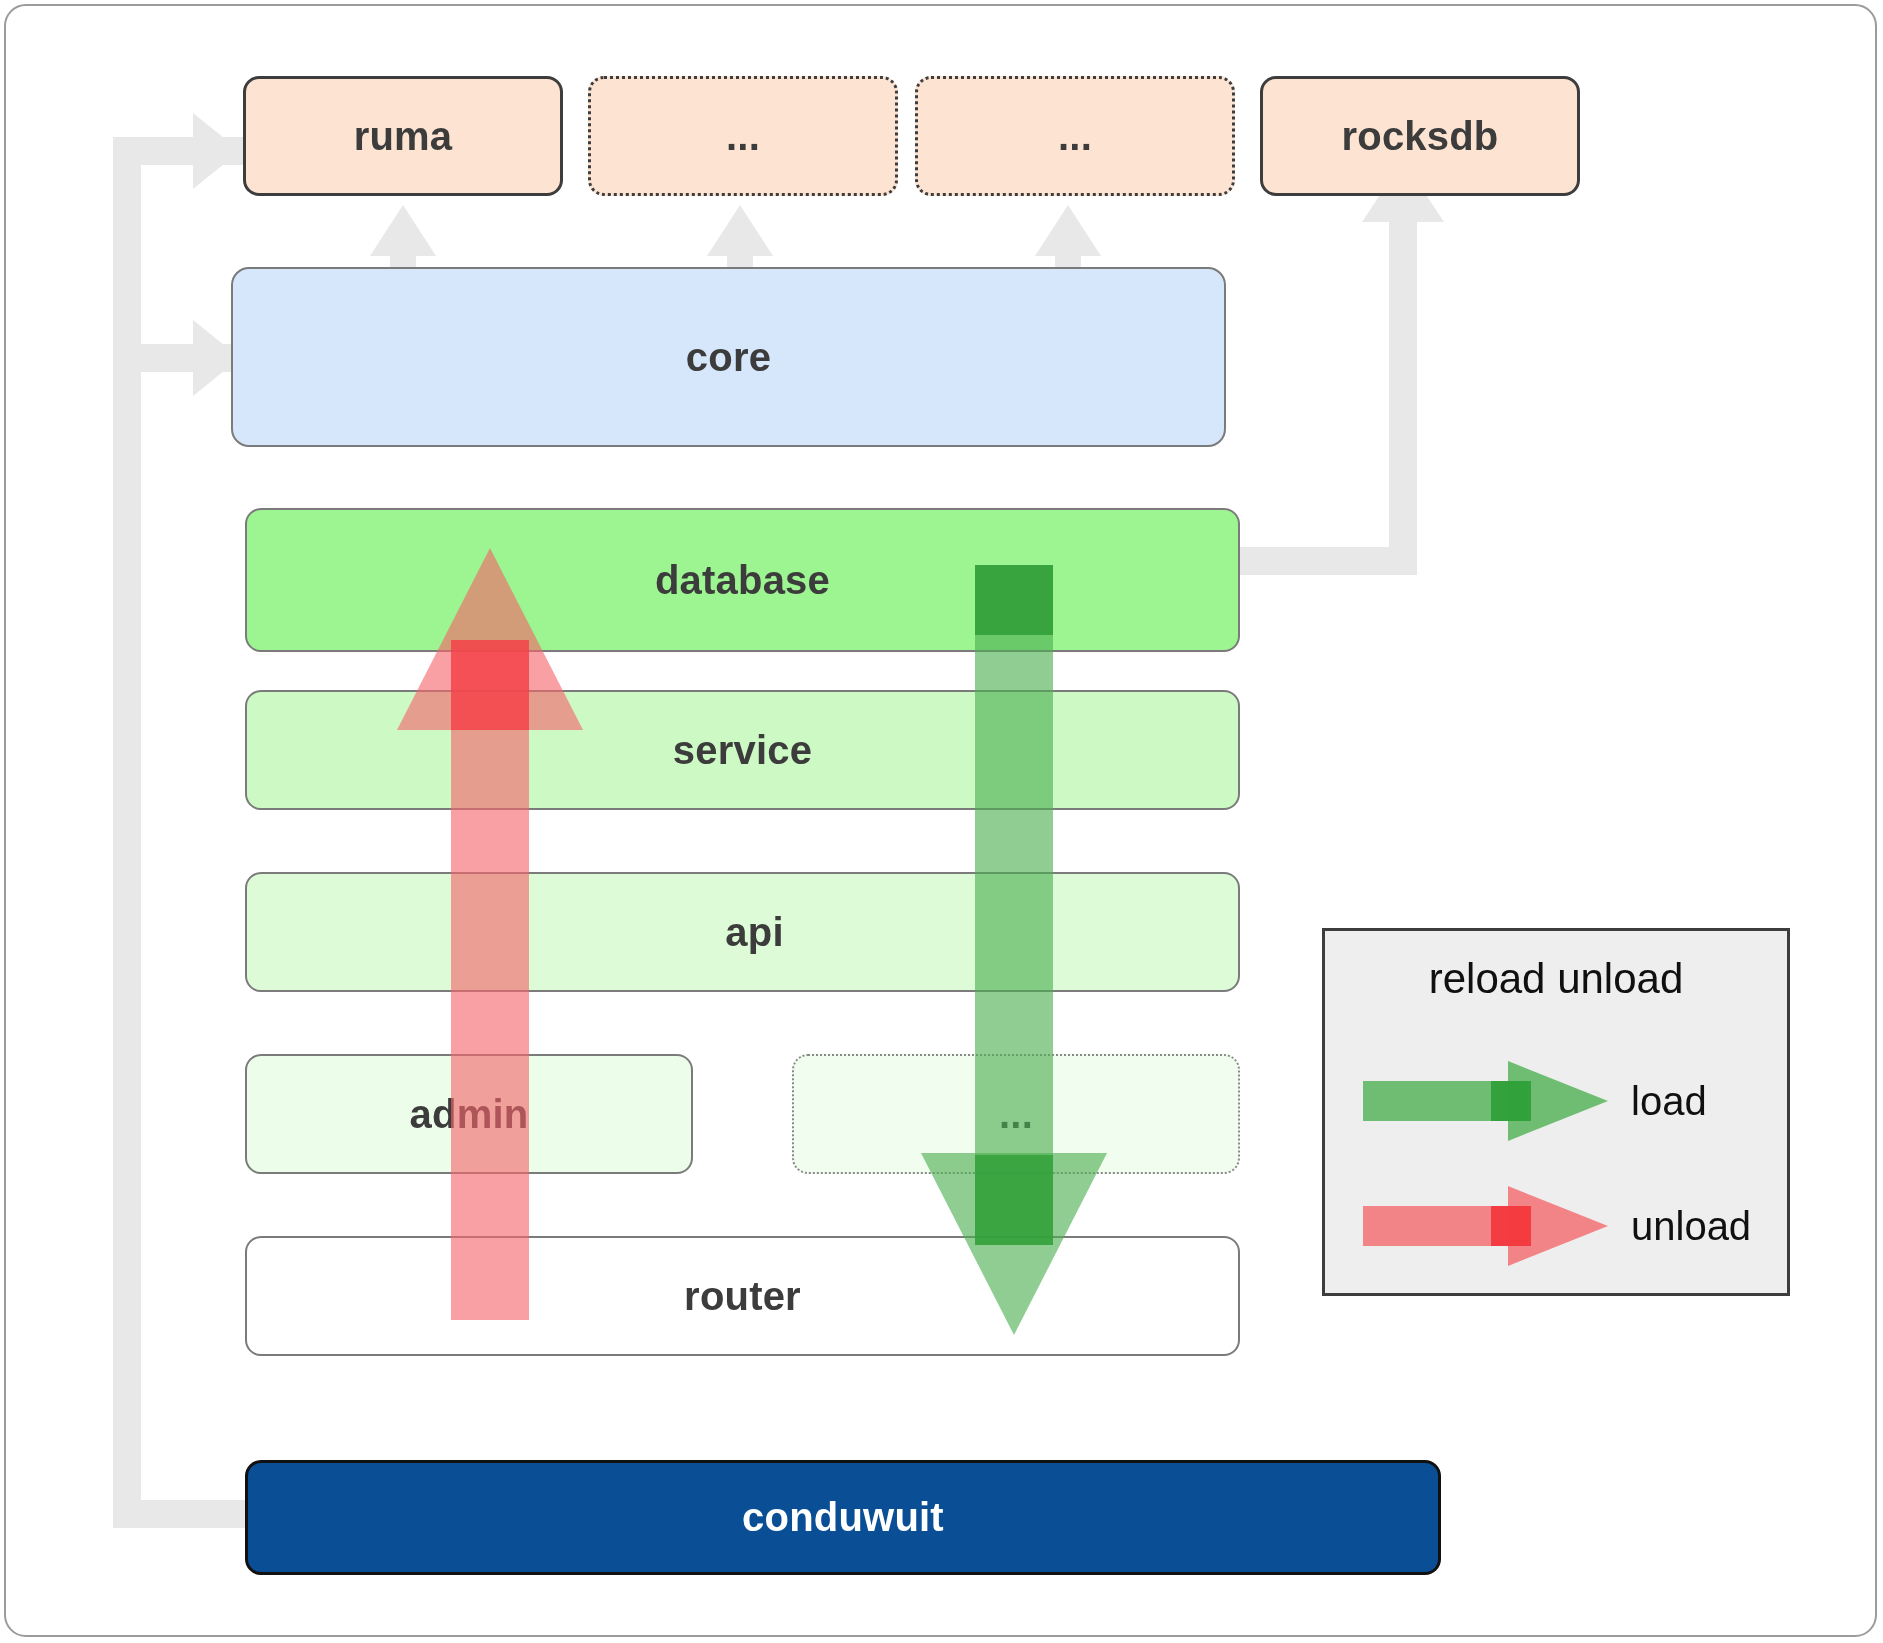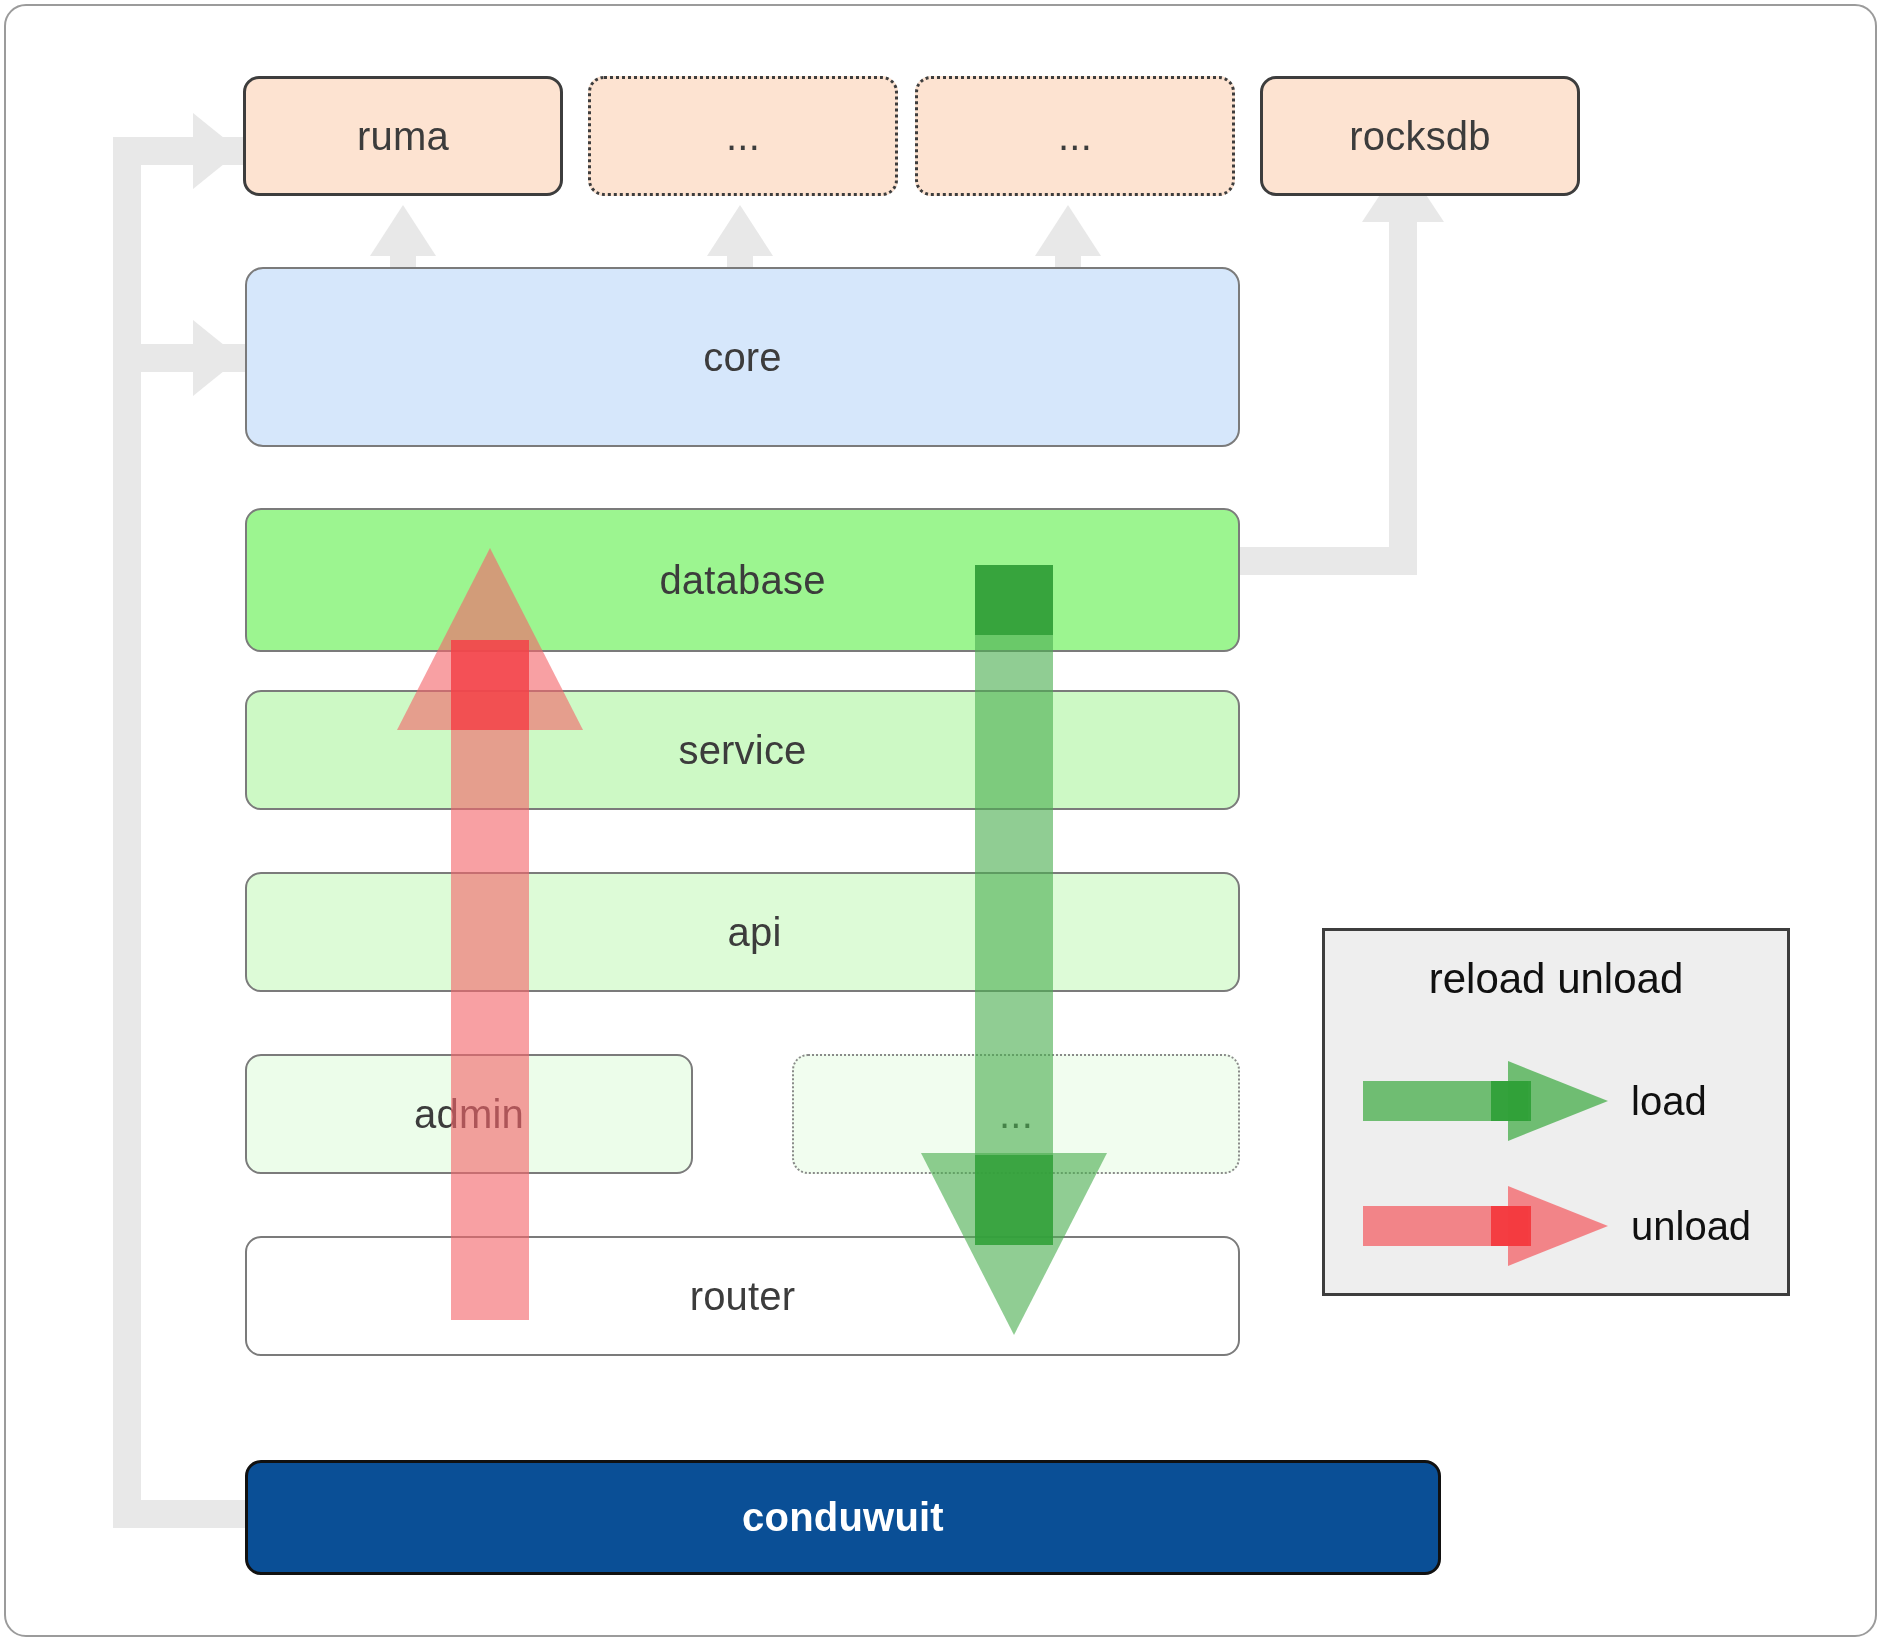--- a/index.html
+++ b/index.html
@@ -32,20 +32,21 @@
     position: absolute;
     box-sizing: border-box;
     display: flex;
     align-items: center;
     justify-content: center;
     border-radius: 14px;
     font-size: 40px;
     color: #3c3c3c;
     letter-spacing: 0.2px;
     z-index: 5;
+    font-weight: bold;
   }
   .node .lbl { pointer-events: none; }
 
   
   .crate {
     background: #fde3d1;
     border: 3px solid #3d3d3d;
     border-radius: 16px;
     height: 120px;
     top: 76px;
@@ -181,21 +182,21 @@
   <div class="node crate dotted" style="left:588px; width:310px;">
     <span class="lbl">...</span>
   </div>
   <div class="node crate dotted" style="left:915px; width:320px;">
     <span class="lbl">...</span>
   </div>
   <div class="node crate" style="left:1260px; width:320px;text-align:center;">
     <span class="lbl">rocksdb</span>
   </div>
 
-  <div class="node core-box" style="left:245px; top:267px; width:995px; height:180px;">
+  <div class="node core-box" style="left:231px; top:267px; width:995px; height:180px;">
     <span class="lbl">core</span>
   </div>
 
   <div class="node layer l-database" style="left:245px; top:508px; width:995px; height:144px;">
     <span class="lbl">database</span>
   </div>
 
   <div class="node layer l-service" style="left:245px; top:690px; width:995px; height:120px;">
     <span class="lbl">service</span>
   </div>

